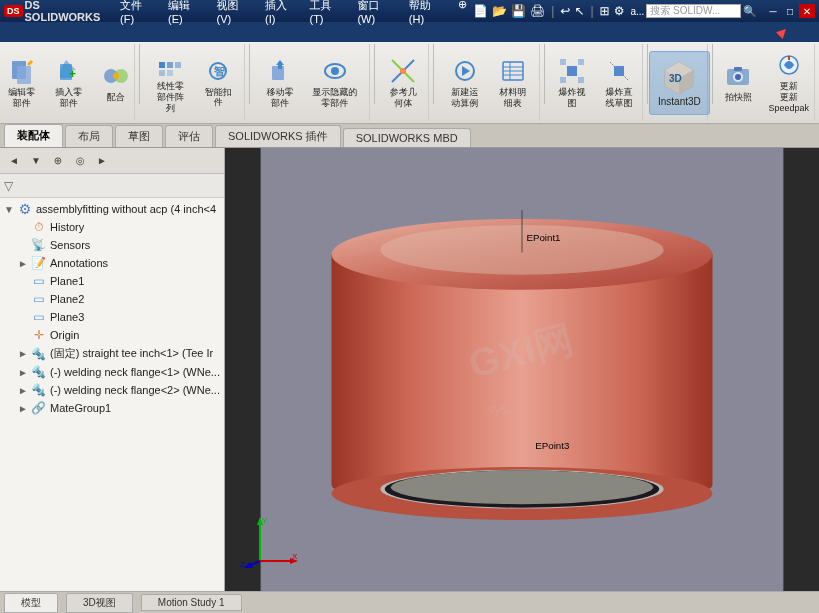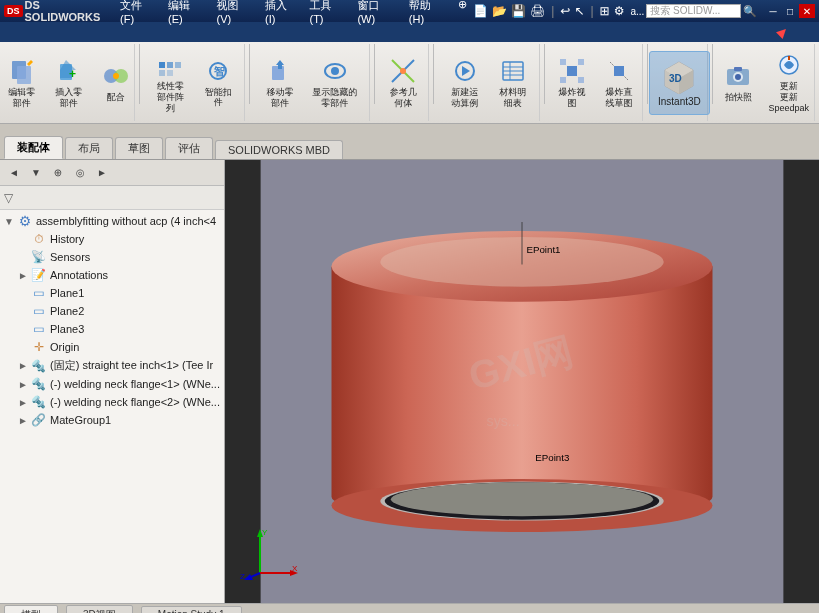--- a/index.html
+++ b/index.html
@@ -112,21 +112,21 @@
     }
     .ribbon-btn.active { background: rgba(0,100,200,0.25); border: 1px solid #7aaddb; }
     .ribbon-btn .btn-icon {
       width: 28px; height: 28px;
       margin-bottom: 2px;
       display: flex; align-items: center; justify-content: center;
     }
 
     
     #tabbar {
-      height: 36px;
+      height: 24px;
       background: #c8c4bc;
       display: flex;
       align-items: flex-end;
       padding: 0 4px;
       border-bottom: 1px solid #999;
     }
     .tab-item {
       padding: 3px 12px;
       background: #dddad5;
       border: 1px solid #aaa;
@@ -550,20 +550,21 @@
       </div>
     </div>
   </div>
 </div>
 
 <div id="tabbar">
   <div class="tab-item active">装配体</div>
   <div class="tab-item">布局</div>
   <div class="tab-item">草图</div>
   <div class="tab-item">评估</div>
+  <div class="tab-item">SOLIDWORKS 插件</div>
   <div class="tab-item">SOLIDWORKS MBD</div>
 </div>
 
 <div id="main">
 
   <div id="left-panel">
 
     <div id="panel-toolbar">
       <div class="panel-btn">◄</div>
       <div class="panel-btn">▼</div>

